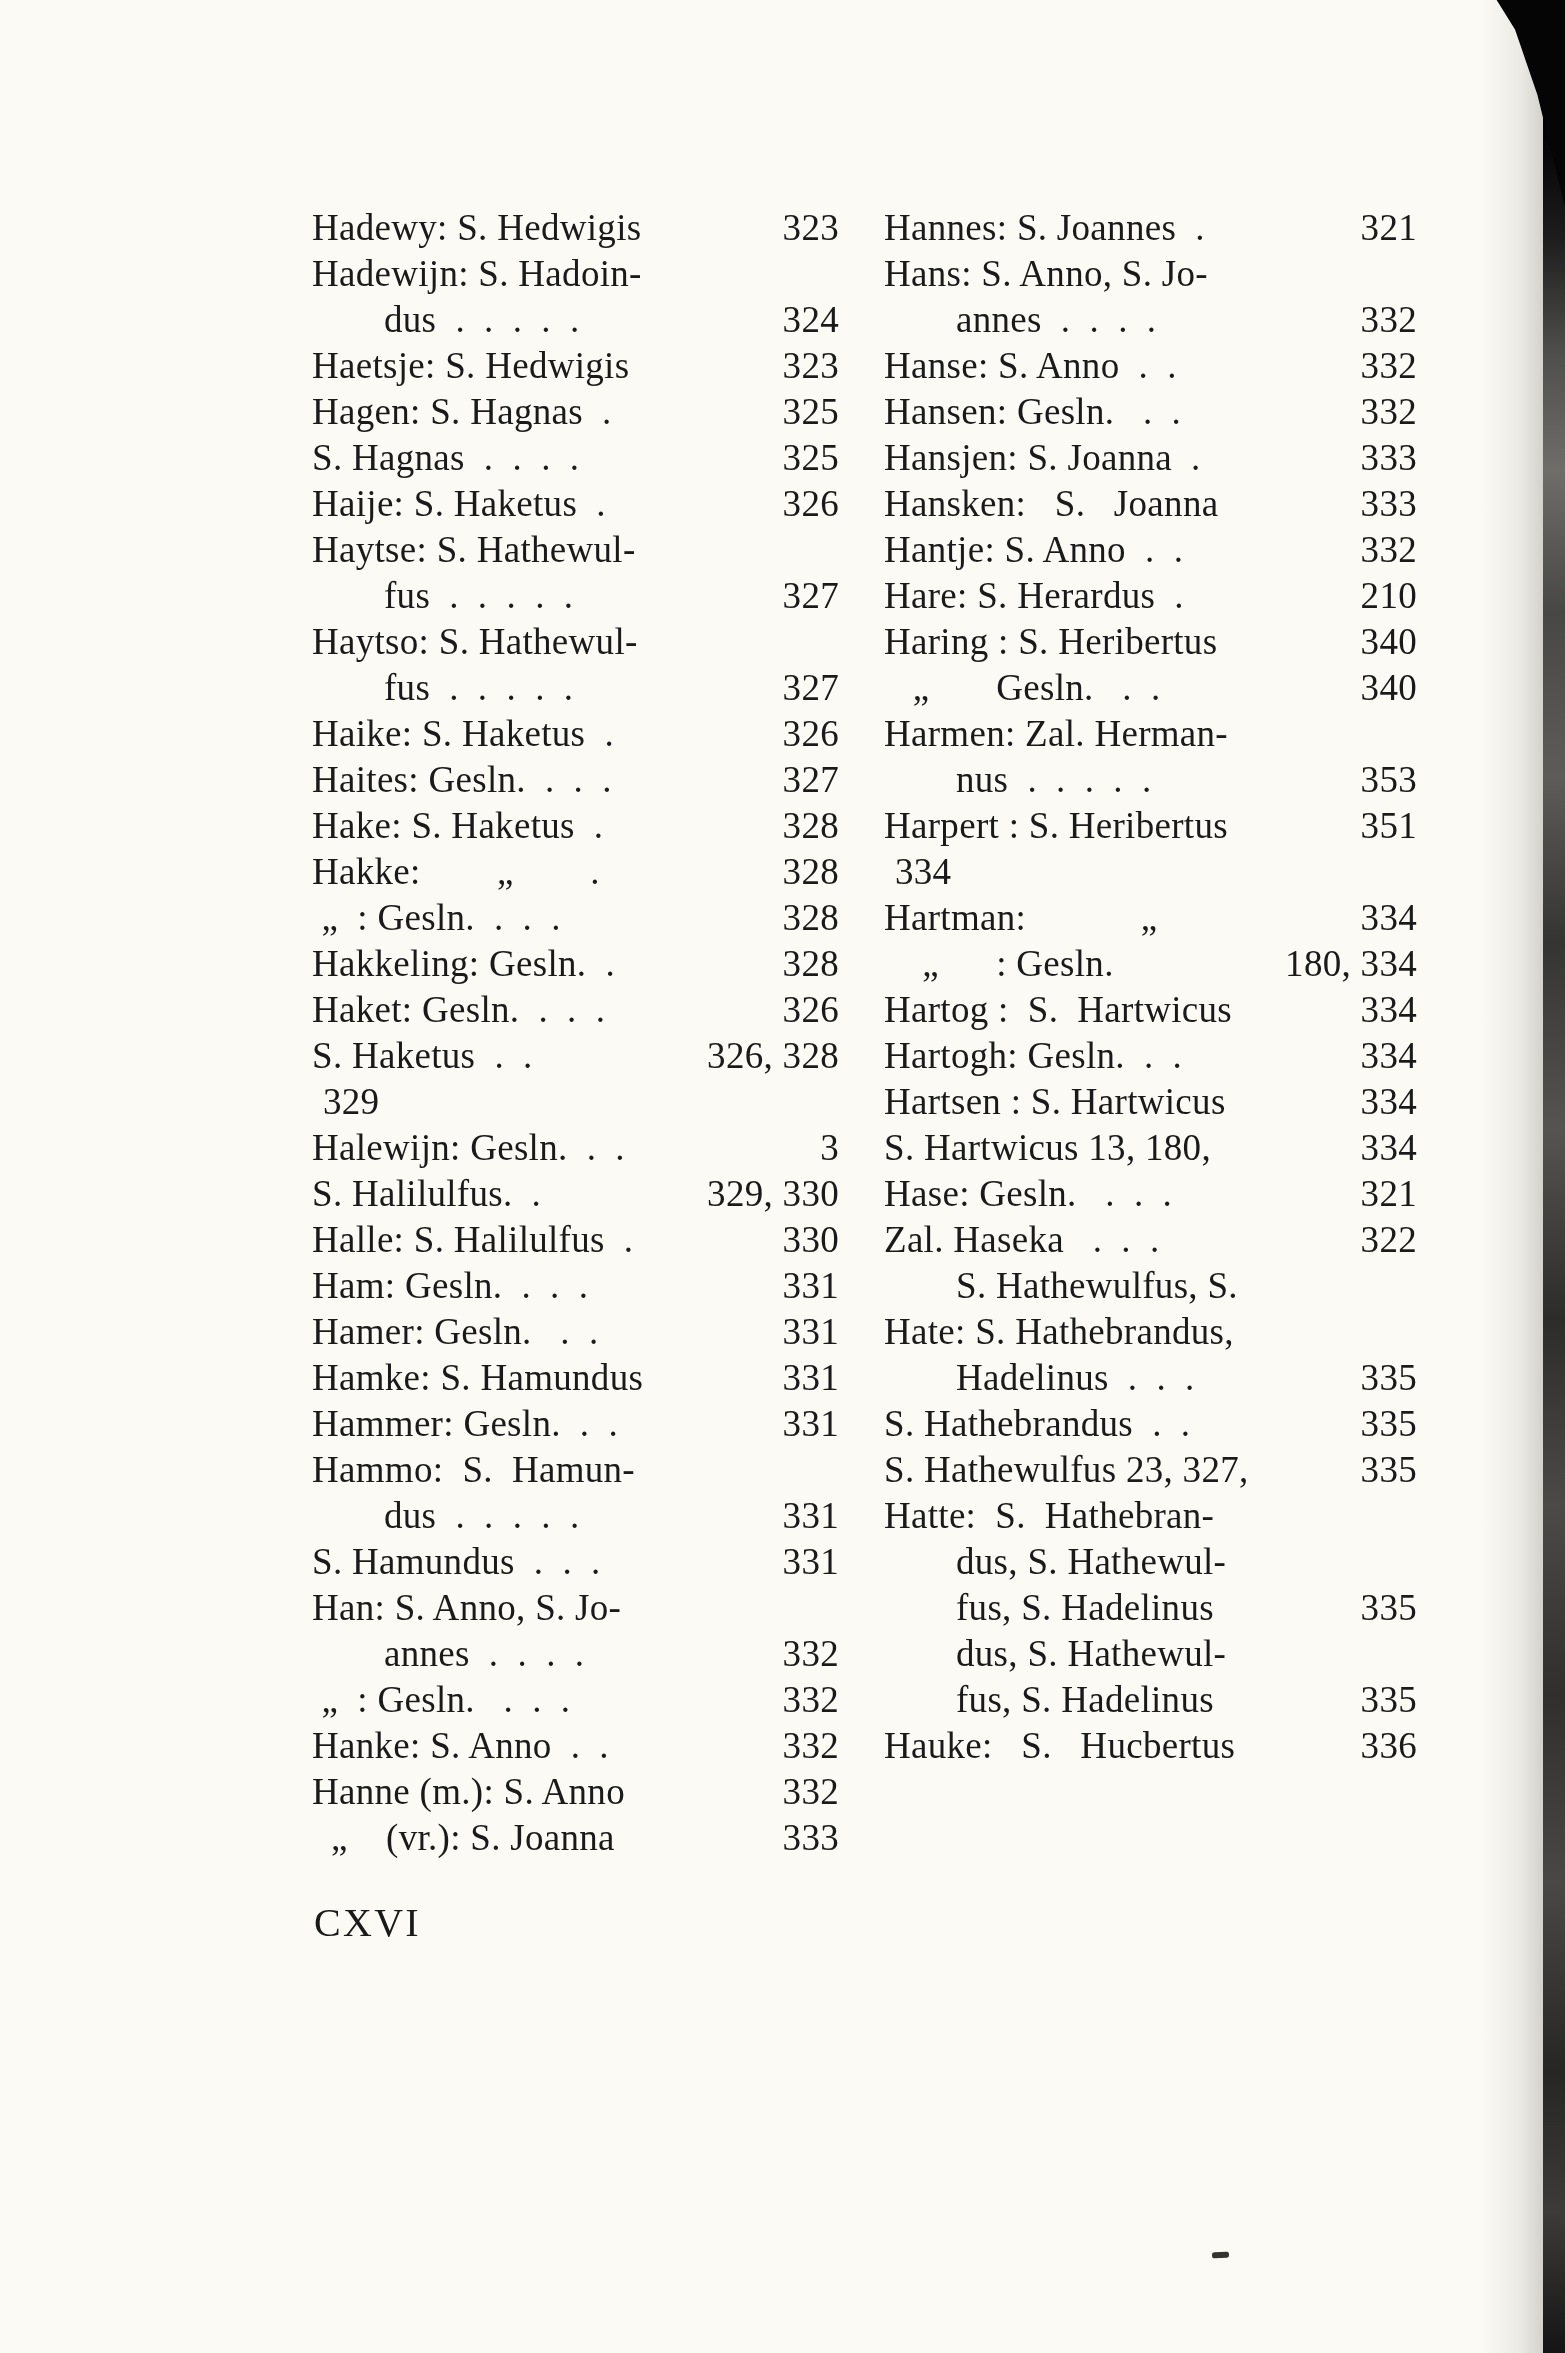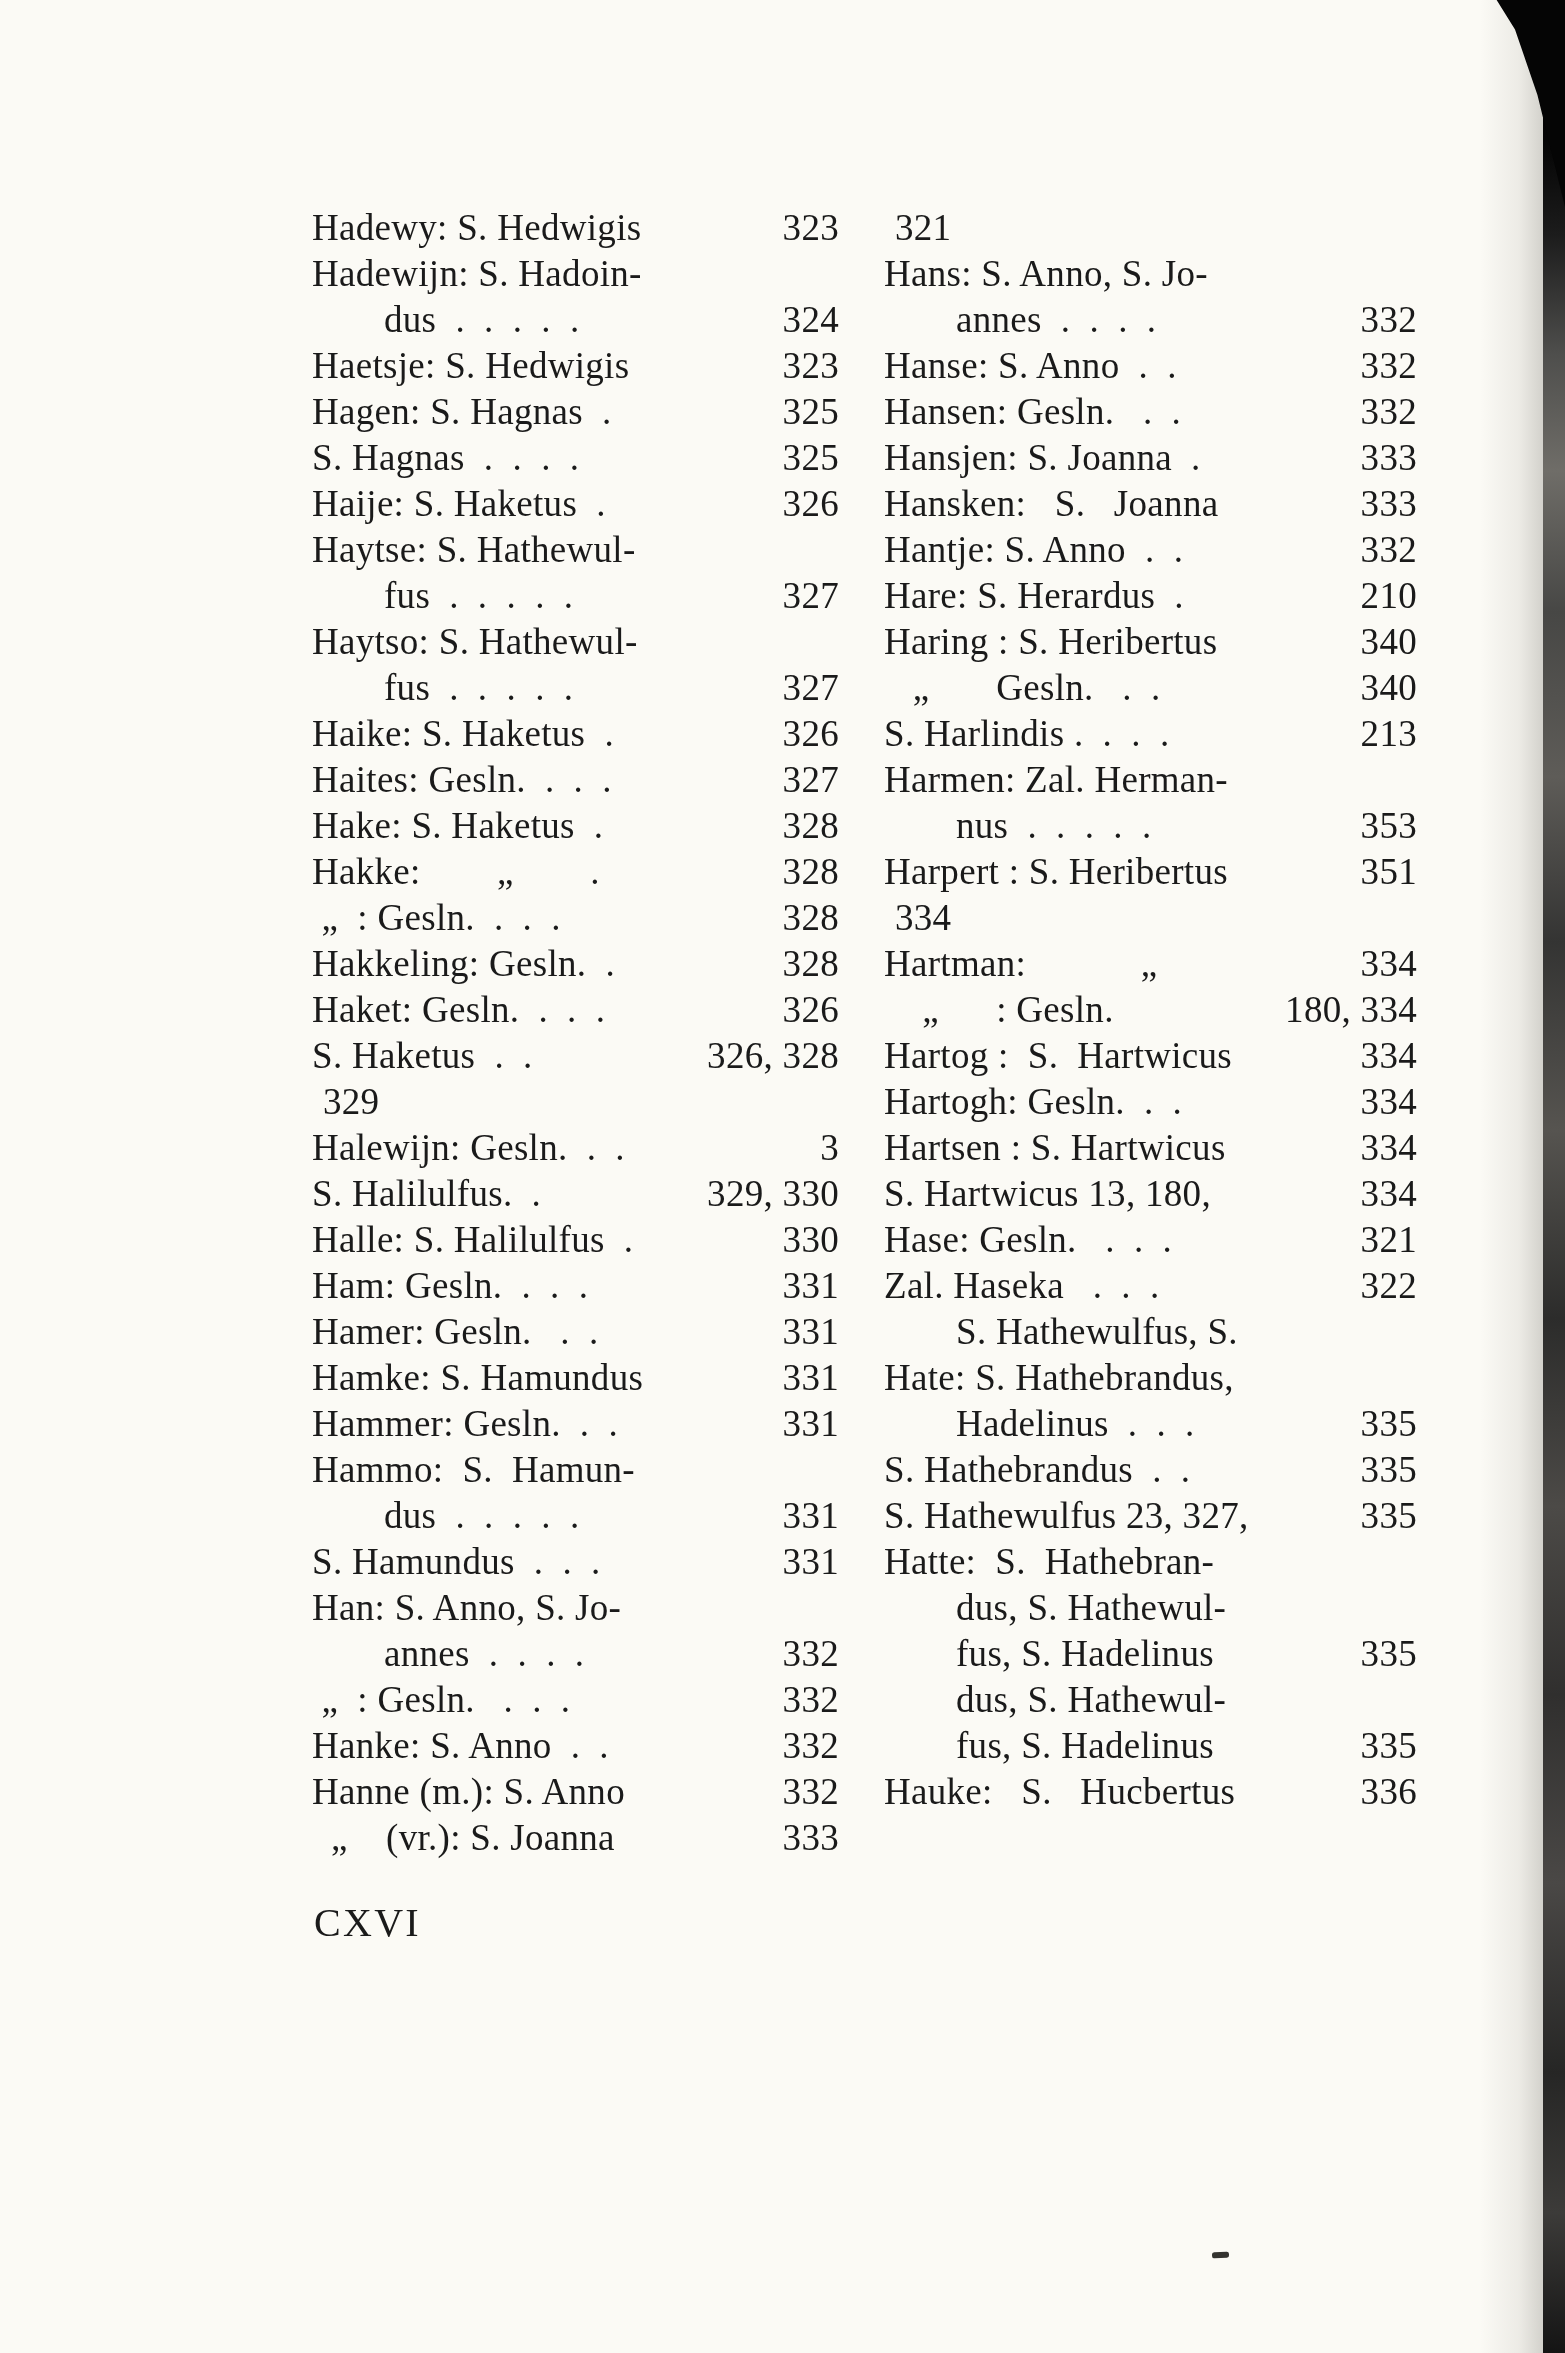--- a/index.html
+++ b/index.html
@@ -236,20 +236,21 @@
           <span class="t">Hanne (m.): S. Anno</span>
           <span class="n">332</span>
         </div>
         <div class="line">
           <span class="t">  „    (vr.): S. Joanna</span>
           <span class="n">333</span>
         </div>
       </div>
     <div class="col right">
         <div class="line">
+          <span class="t">Hannes: S. Joannes  .</span>
           <span class="n">321</span>
         </div>
         <div class="line">
           <span class="t">Hans: S. Anno, S. Jo-</span>
           <span class="n"></span>
         </div>
         <div class="line indent">
           <span class="t">annes  .  .  .  .</span>
           <span class="n">332</span>
         </div>
@@ -277,24 +278,20 @@
           <span class="t">Hare: S. Herardus  .</span>
           <span class="n">210</span>
         </div>
         <div class="line">
           <span class="t">Haring : S. Heribertus</span>
           <span class="n">340</span>
         </div>
         <div class="line">
           <span class="t">   „       Gesln.   .  .</span>
           <span class="n">340</span>
-        </div>
-        <div class="line">
-          <span class="t">S. Harlindis .  .  .  .</span>
-          <span class="n">213</span>
         </div>
         <div class="line">
           <span class="t">Harmen: Zal. Herman-</span>
           <span class="n"></span>
         </div>
         <div class="line indent">
           <span class="t">nus  .  .  .  .  .</span>
           <span class="n">353</span>
         </div>
         <div class="line">

